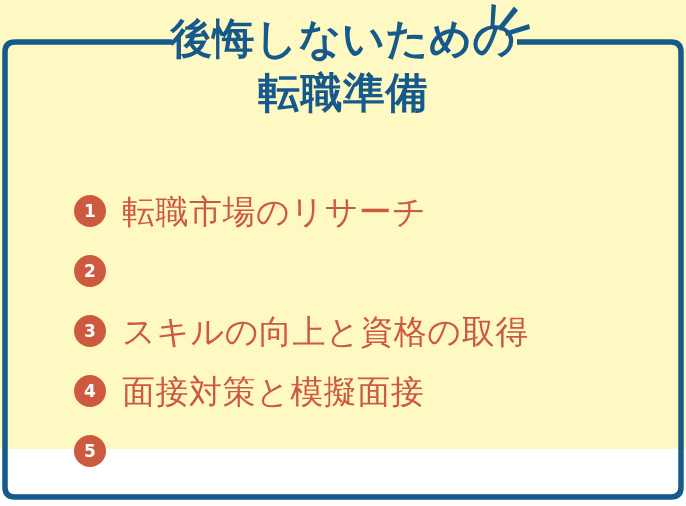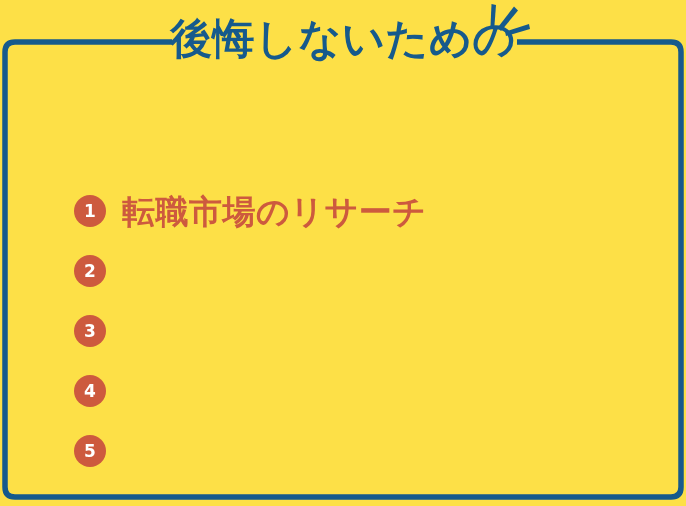--- a/index.html
+++ b/index.html
@@ -11,22 +11,22 @@
     width: 686px;
     height: 506px;
     background: #ffffff;
     font-family: "DejaVu Sans", "Liberation Sans", sans-serif;
     overflow: hidden;
   }
 
   #poster {
     position: relative;
     width: 686px;
-    height: 506px;
-    background: #fde047;
+    height: 449px;
+    background: #fef9c3;
   }
 
   
   #frame-svg {
     position: absolute;
     left: 0;
     top: 0;
     width: 686px;
     height: 506px;
     display: block;
@@ -88,40 +88,41 @@
     font-size: 17px;
     font-weight: 700;
     line-height: 32px;
     text-align: center;
     letter-spacing: 0;
   }
   .item-label {
     margin-left: 16px;
     color: #cd5a3e;
     font-size: 33px;
-    font-weight: 700;
+    font-weight: 400;
     letter-spacing: 0.5px;
     white-space: nowrap;
     line-height: 1;
   }
 </style>
 </head>
 <body>
 
 <div id="poster">
 
   <svg id="frame-svg" viewBox="0 0 686 506">
 
     <path d="M 5,100 L 5,52 Q 5,42 15,42 L 172,42" fill="none" stroke="#165a8c" stroke-width="5.5" stroke-linecap="butt" stroke-linejoin="round"></path>
 
     <path d="M 517,42 L 671,42 Q 681,42 681,52 L 681,487 Q 681,497 671,497 L 15,497 Q 5,497 5,487 L 5,100" fill="none" stroke="#165a8c" stroke-width="5.5" stroke-linecap="butt" stroke-linejoin="round"></path>
   </svg>
 
   <div id="title-block">
     <span class="title-line" id="title-line-1">後悔しないための</span>
+    <span class="title-line" id="title-line-2">転職準備</span>
   </div>
 
   <svg id="sparkle" viewBox="0 0 58 46">
 
     <path d="M 13.5,4 L 18.0,5.0 L 16.2,29.0 L 12.4,28.6 Z" fill="#165a8c"></path>
 
     <path d="M 36.0,6.5 L 40.0,10.5 L 23.0,31.0 L 19.6,27.8 Z" fill="#165a8c"></path>
 
     <path d="M 51.0,24.0 L 52.0,29.0 L 28.0,36.0 L 27.0,31.6 Z" fill="#165a8c"></path>
   </svg>
@@ -132,24 +133,26 @@
       <div class="badge">1</div>
       <div class="item-label">転職市場のリサーチ</div>
     </div>
 
     <div class="list-item">
       <div class="badge">2</div>
     </div>
 
     <div class="list-item">
       <div class="badge">3</div>
+      <div class="item-label">スキルの向上と資格の取得</div>
     </div>
 
     <div class="list-item">
       <div class="badge">4</div>
+      <div class="item-label">面接対策と模擬面接</div>
     </div>
 
     <div class="list-item">
       <div class="badge">5</div>
     </div>
 
   </div>
 
 </div>
 

